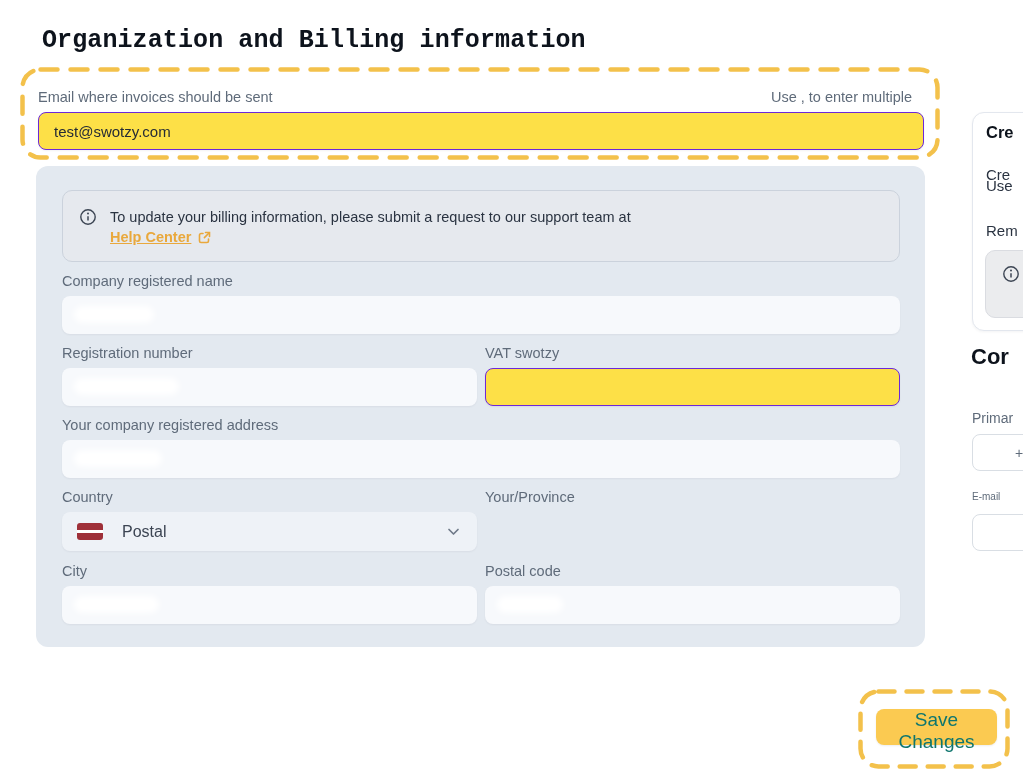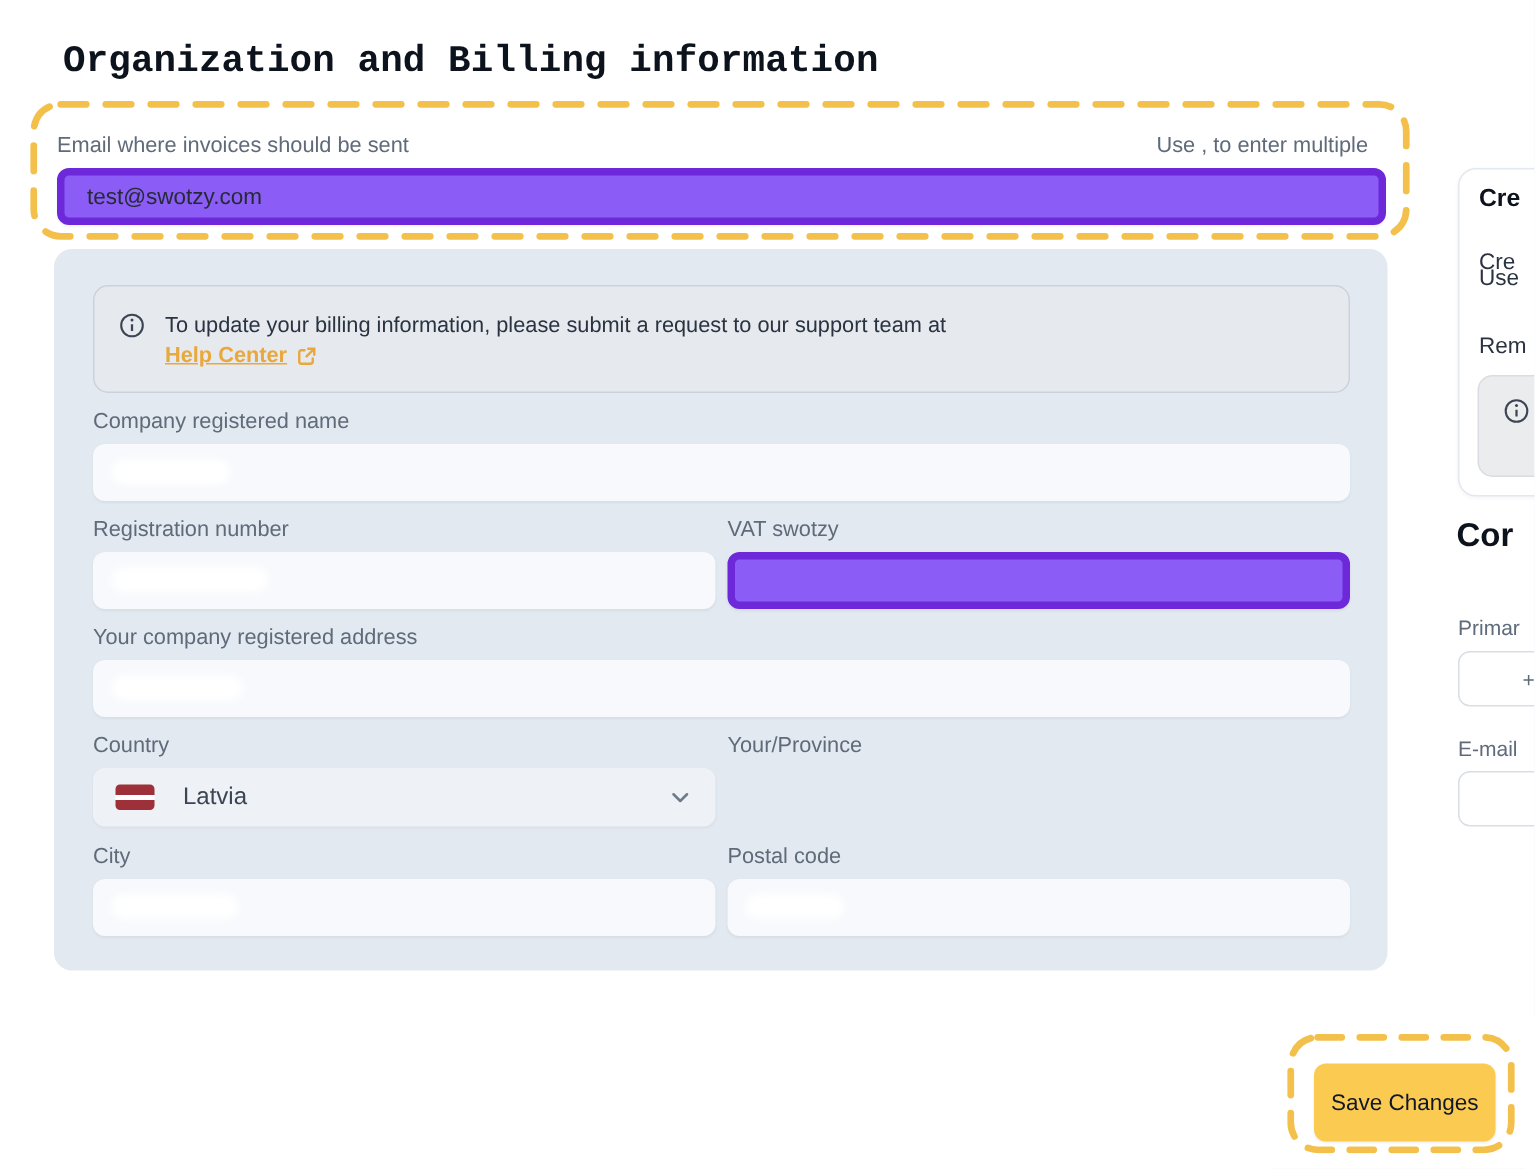--- a/index.html
+++ b/index.html
@@ -21,23 +21,23 @@
     font-family: Liberation Mono, monospace;
   }
 
   
   .dash-svg { pointer-events: none; }
 
   .field-label { font-size: 14.5px; color: #5f6b7a; }
   .hint-text { font-size: 14.5px; color: #5f6b7a; }
 
   input.text-input {
-    border: 5px solid #6d28d9;
+    border: 1px solid #6d28d9;
     border-radius: 8px;
-    background: #8b5cf6;
+    background: #fde047;
     font-family: "Liberation Sans", sans-serif;
     font-size: 15px;
     color: #252b35;
     padding: 0 15px;
     outline: none;
     box-shadow: 0 1px 2px rgba(15,23,42,.05);
   }
   input.text-input::placeholder { color: #9aa3b0; }
 
   .panel {
@@ -93,24 +93,24 @@
   }
   .section-heading { left: 971px; top: 344px; font-size: 22px; font-weight: 700; color: #0d131c; }
   .side-input {
     position: absolute; width: 70px; height: 37px;
     background: #ffffff; border: 1px solid #d9dee4; border-radius: 8px;
     font-size: 14px; color: #5f6b7a; overflow: hidden;
   }
   .side-input .partial { position: absolute; left: 42px; top: 10px; }
 
   .save-button {
-    left: 876px; top: 709px; width: 121px; height: 52px;
+    left: 876px; top: 709px; width: 121px; height: 36px;
     background: #fbca51; border: none; border-radius: 8px;
     font-family: "Liberation Sans", sans-serif;
-    font-size: 15px; font-weight: 500; color: #0f172a;
+    font-size: 19px; font-weight: 500; color: #0f766e;
     cursor: pointer; box-shadow: 0 1px 2px rgba(15,23,42,.08);
   }
 </style>
 </head>
 <body>
 
 <div id="screen">
 
   <h1 class="abs page-title">Organization and Billing information</h1>
 
@@ -153,21 +153,21 @@
   <input class="abs text-input" style="left: 485px; top: 368px; width: 415px; height: 38px; box-shadow: rgba(15, 23, 42, 0.06) 0px 1px 2px;" value="">
 
   <div class="abs field-label" style="left:62px; top:417px;">Your company registered address</div>
   <div class="filled-field" style="left:62px; top:440px; width:838px; height:38px;">
     <span class="redacted" style="width:88px;"></span>
   </div>
 
   <div class="abs field-label" style="left:62px; top:489px;">Country</div>
   <div class="abs country-select">
     <span class="flag"></span>
-    <span class="country-value">Latvia</span>
+    <span class="country-value">Postal</span>
     <span class="chevron">
       <svg width="19" height="19" viewBox="0 0 19 19">
         <path d="M5 7.5l4.5 4.5L14 7.5" fill="none" stroke="#6f7a89" stroke-width="1.7" stroke-linecap="round" stroke-linejoin="round"></path>
       </svg>
     </span>
   </div>
   <div class="abs field-label" style="left:485px; top:489px;">Your/Province</div>
 
   <div class="abs field-label" style="left:62px; top:563px;">City</div>
   <div class="filled-field" style="left:62px; top:586px; width:415px; height:38px;">
@@ -188,21 +188,21 @@
     <circle cx="9" cy="9" r="7.2" fill="none" stroke="#3c4553" stroke-width="1.4"></circle>
     <line x1="9" y1="8.2" x2="9" y2="12.6" stroke="#3c4553" stroke-width="1.5"></line>
     <circle cx="9" cy="5.4" r="1" fill="#3c4553"></circle>
   </svg>
 
   <div class="abs section-heading">Cor</div>
   <div class="abs field-label" style="left:972px; top:410px; font-size:14px;">Primar</div>
   <div class="side-input" style="left:972px; top:434px;">
     <span class="partial">+</span>
   </div>
-  <div class="abs field-label" style="left:972px; top:491px; font-size:14px;">E-mail</div>
+  <div class="abs field-label" style="left:972px; top:491px; font-size:10px;">E-mail</div>
   <div class="side-input" style="left:972px; top:514px;"></div>
 
   <svg class="abs dash-svg" style="left:858px; top:689px;" width="152" height="80">
     <rect x="2.5" y="2.5" width="147" height="75" rx="18" fill="none" stroke="#f3c14b" stroke-width="4.5" stroke-dasharray="16 12" stroke-linecap="round"></rect>
   </svg>
   <button class="abs save-button">Save Changes</button>
 
 </div>
 
 </body></html>

